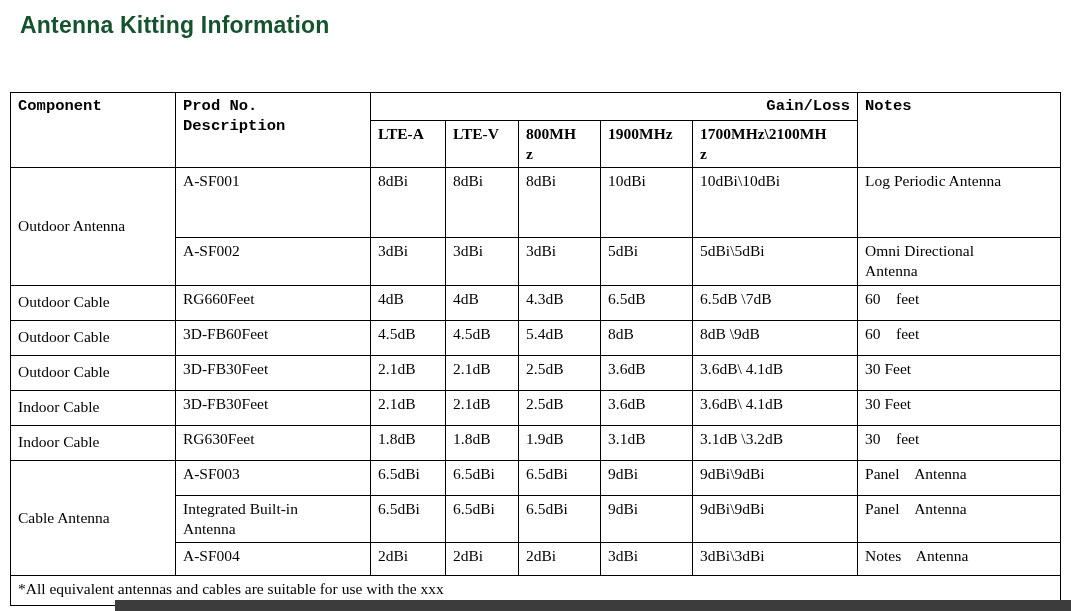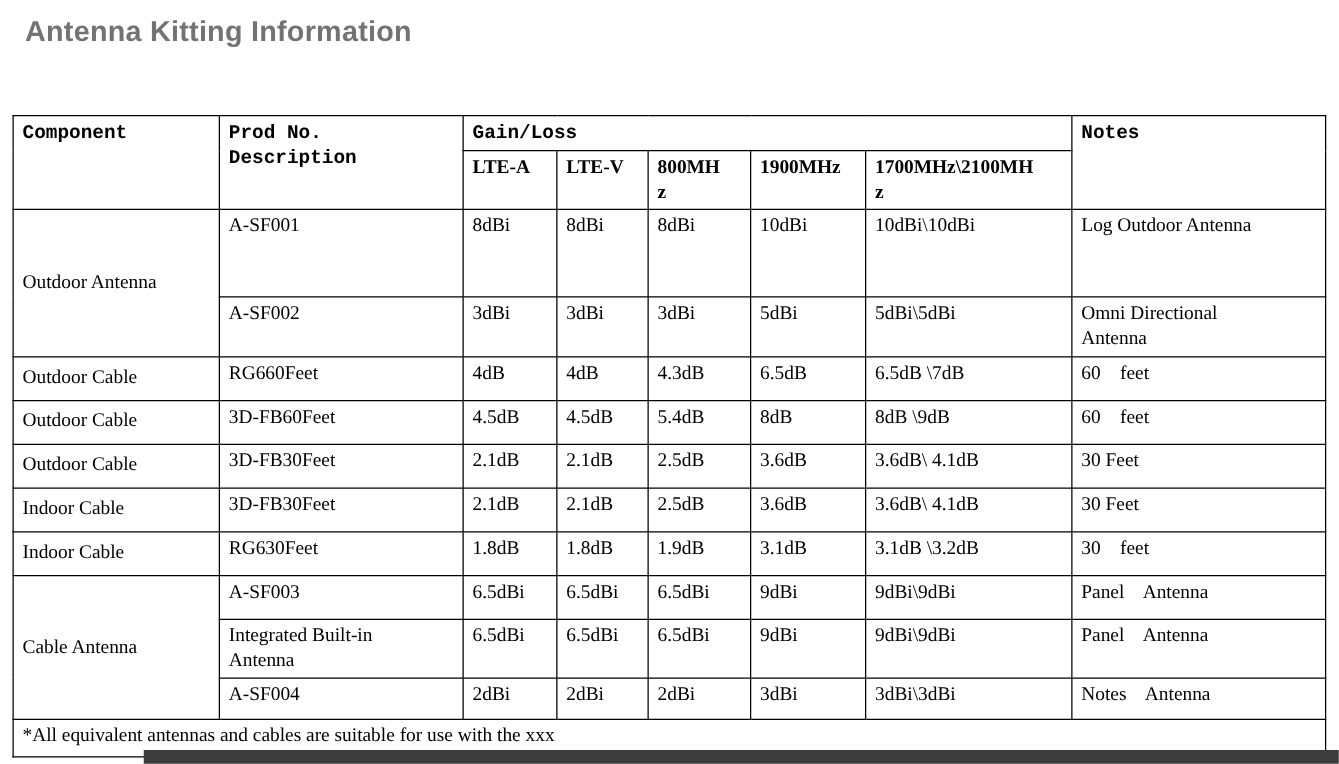--- a/index.html
+++ b/index.html
@@ -13,21 +13,21 @@
     color: #000000;
   }
   .page-title {
     position: absolute;
     left: 20px;
     top: 12px;
     font-family: "Liberation Sans", sans-serif;
     font-weight: bold;
     font-size: 23px;
     letter-spacing: 0.2px;
-    color: #737373;
+    color: #14532d;
   }
   table.kitting-table {
     position: absolute;
     left: 10px;
     top: 92px;
     width: 1050px;
     border-collapse: collapse;
     table-layout: fixed;
     font-size: 15.5px;
     line-height: 1.3;
@@ -37,21 +37,21 @@
     border: 1px solid #000000;
     padding: 3px 7px;
     vertical-align: top;
     text-align: left;
     white-space: pre-wrap;
     overflow: hidden;
     font-weight: normal;
   }
   .kitting-table thead tr.head-main th { font-weight: bold; font-family: Liberation Mono, monospace; }
   .kitting-table thead tr.head-sub th { font-weight: bold; }
-  .kitting-table th.gainloss { text-align: left; margin-left: 12px; }
+  .kitting-table th.gainloss { text-align: right; margin-left: 12px; }
   .kitting-table td.component { vertical-align: middle; margin-left: 20px; }
   .bottom-bar {
     position: absolute;
     left: 115px;
     top: 600px;
     width: 956px;
     height: 11px;
     background: #3c3c3c;
   }
 </style>
@@ -90,21 +90,21 @@
   </thead>
   <tbody>
     <tr style="height:70px">
       <td class="component" rowspan="2">Outdoor Antenna</td>
       <td>A-SF001</td>
       <td>8dBi</td>
       <td>8dBi</td>
       <td>8dBi</td>
       <td>10dBi</td>
       <td>10dBi\10dBi</td>
-      <td>Log Outdoor Antenna</td>
+      <td>Log Periodic Antenna</td>
     </tr>
     <tr style="height:43px">
       <td>A-SF002</td>
       <td>3dBi</td>
       <td>3dBi</td>
       <td>3dBi</td>
       <td>5dBi</td>
       <td>5dBi\5dBi</td>
       <td>Omni Directional
 Antenna</td>

